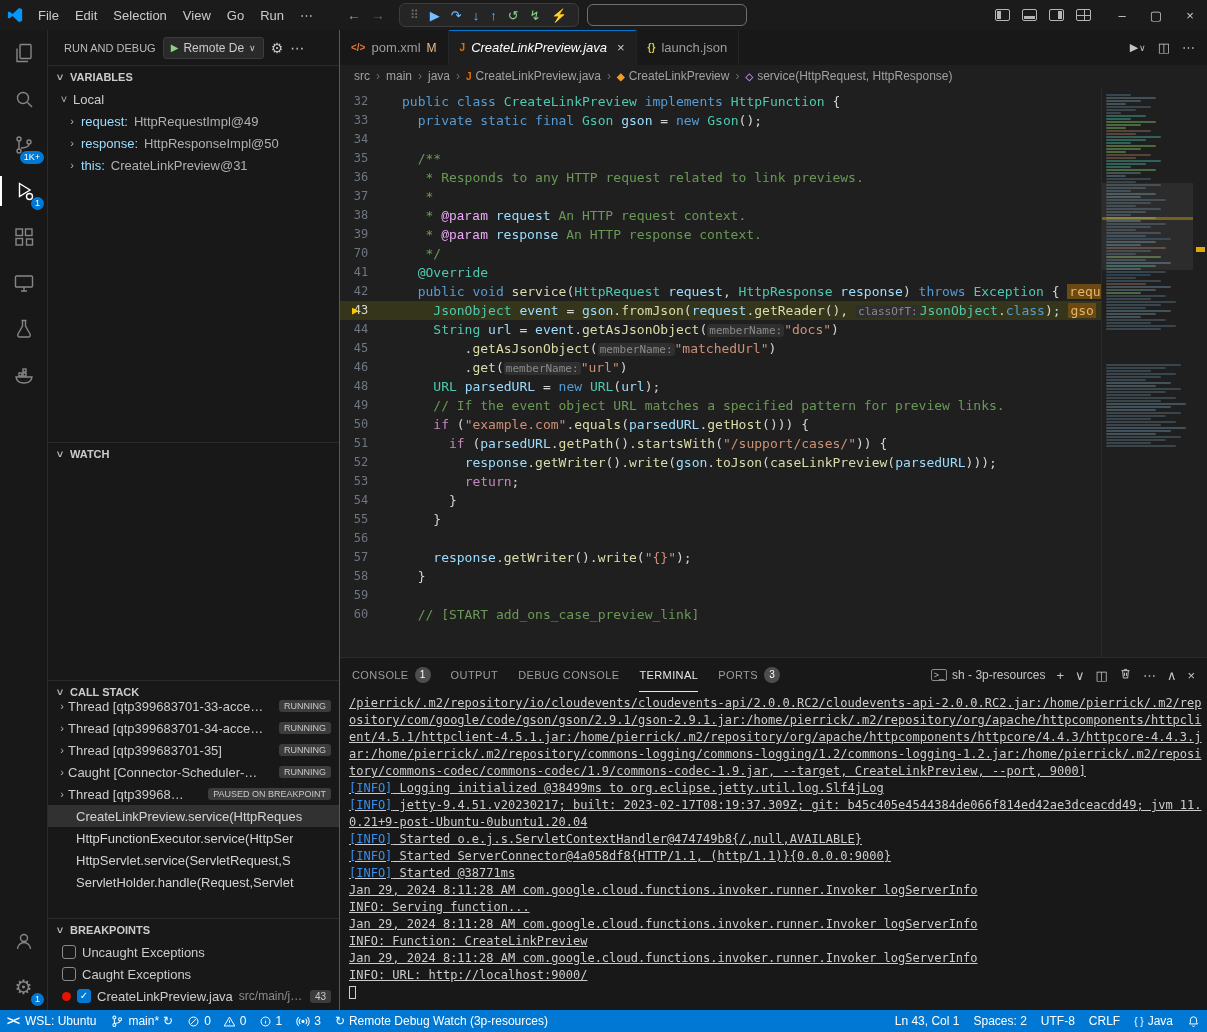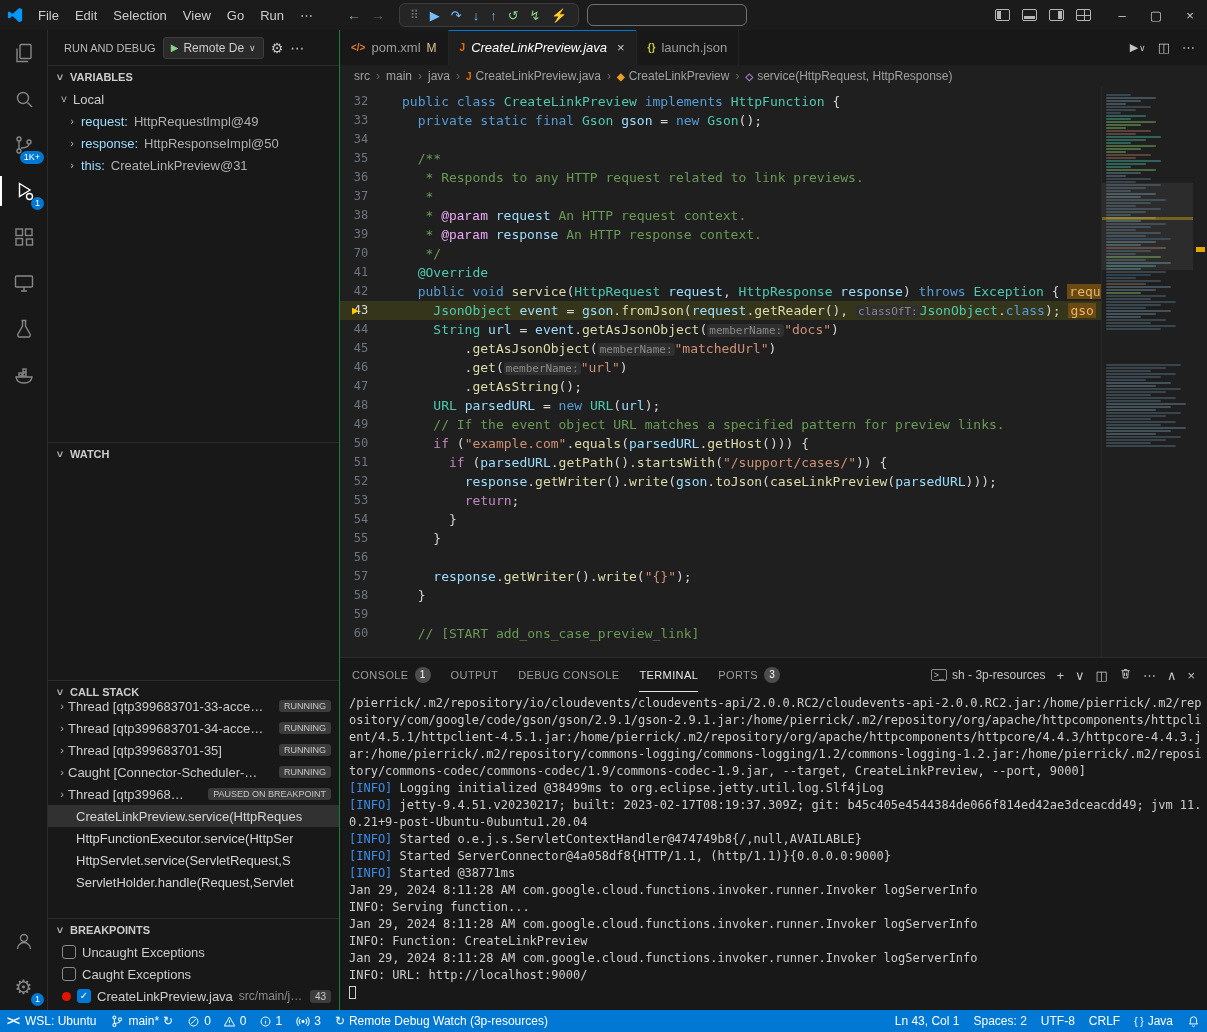--- a/index.html
+++ b/index.html
@@ -133,21 +133,21 @@
   .ptab { display:flex; gap:6px; align-items:center; cursor:pointer; height:100%; border-bottom:1px solid transparent; }
   .ptab.active { color:#e7e7e7; border-bottom-color:#e7e7e7; }
   .pbadge { background:#4d4d4d; color:#ffffff; border-radius:50%; width:16px; height:16px; font-size:10px;
     display:flex; align-items:center; justify-content:center; letter-spacing:0; }
   .panel-right { display:flex; align-items:center; gap:11px; color:#c5c5c5; font-size:12px; }
   .term-name { display:flex; align-items:center; gap:5px; cursor:pointer; }
   .term-prompt-ic { font-size:9px; border:1px solid #8a8a8a; border-radius:2px; padding:0 2px; color:#bbb; }
   .p-ic { cursor:pointer; font-size:13px; }
   .terminal { flex:1; overflow:hidden; padding:3px 0 0 9px; font-family:"DejaVu Sans Mono",monospace;
     font-size:12px; line-height:17px; color:#cccccc; }
-  .term-line { white-space:pre; }
+  .term-line { white-space:pre;text-decoration:underline; }
   .t-info { color:#3b8eea; }
   .cursor { display:inline-block; width:7px; height:13px; border:1px solid #cfcfcf; vertical-align:middle; }
 
   
   .statusbar { height:22px; flex:none; background:#0078d4; color:#ffffff; display:flex;
     justify-content:space-between; align-items:center; font-size:12px; }
   .sb-left, .sb-right { display:flex; align-items:center; height:100%; }
   .sb-item { display:flex; align-items:center; gap:4px; padding:0 7px; height:100%; cursor:pointer; white-space:nowrap; }
   .sb-item svg { stroke:#ffffff; fill:none; stroke-width:1.2; display:block; }
   .remote-glyph { font-weight:bold; letter-spacing:-1px; margin-right:2px; }
@@ -474,21 +474,20 @@
             <div class="code-line"><span class="gutter"><span class="ln">37</span></span><span class="lc"><span class="tk-txt">  </span><span class="tk-cmt"> *</span></span></div>
             <div class="code-line"><span class="gutter"><span class="ln">38</span></span><span class="lc"><span class="tk-txt">  </span><span class="tk-cmt"> * </span><span class="tk-doc">@param</span><span class="tk-cmt"> </span><span class="tk-docv">request</span><span class="tk-cmt"> An HTTP request context.</span></span></div>
             <div class="code-line"><span class="gutter"><span class="ln">39</span></span><span class="lc"><span class="tk-txt">  </span><span class="tk-cmt"> * </span><span class="tk-doc">@param</span><span class="tk-cmt"> </span><span class="tk-docv">response</span><span class="tk-cmt"> An HTTP response context.</span></span></div>
             <div class="code-line"><span class="gutter"><span class="ln">70</span></span><span class="lc"><span class="tk-txt">  </span><span class="tk-cmt"> */</span></span></div>
             <div class="code-line"><span class="gutter"><span class="ln">41</span></span><span class="lc"><span class="tk-txt">  </span><span class="tk-anno">@Override</span></span></div>
             <div class="code-line"><span class="gutter"><span class="ln">42</span></span><span class="lc"><span class="tk-txt">  </span><span class="tk-kw">public void </span><span class="tk-fn">service</span><span class="tk-txt">(</span><span class="tk-type">HttpRequest</span><span class="tk-txt"> </span><span class="tk-var">request</span><span class="tk-txt">, </span><span class="tk-type">HttpResponse</span><span class="tk-txt"> </span><span class="tk-var">response</span><span class="tk-txt">) </span><span class="tk-kw">throws</span><span class="tk-txt"> </span><span class="tk-type">Exception</span><span class="tk-txt"> { </span><span class="tk-chip">requ</span></span></div>
             <div class="code-line current"><span class="gutter"><span class="exec-arrow">▶</span><span class="ln">43</span></span><span class="lc"><span class="tk-txt">    </span><span class="tk-type">JsonObject</span><span class="tk-txt"> </span><span class="tk-var">event</span><span class="tk-txt"> = </span><span class="tk-var">gson</span><span class="tk-txt">.</span><span class="tk-fn">fromJson</span><span class="tk-txt">(</span><span class="tk-var">request</span><span class="tk-txt">.</span><span class="tk-fn">getReader</span><span class="tk-txt">(), </span><span class="tk-inlay">classOfT:</span><span class="tk-type">JsonObject</span><span class="tk-txt">.</span><span class="tk-kw">class</span><span class="tk-txt">); </span><span class="tk-chip">gso</span></span></div>
             <div class="code-line"><span class="gutter"><span class="ln">44</span></span><span class="lc"><span class="tk-txt">    </span><span class="tk-type">String</span><span class="tk-txt"> </span><span class="tk-var">url</span><span class="tk-txt"> = </span><span class="tk-var">event</span><span class="tk-txt">.</span><span class="tk-fn">getAsJsonObject</span><span class="tk-txt">(</span><span class="tk-inlay">memberName:</span><span class="tk-str">"docs"</span><span class="tk-txt">)</span></span></div>
             <div class="code-line"><span class="gutter"><span class="ln">45</span></span><span class="lc"><span class="tk-txt">        .</span><span class="tk-fn">getAsJsonObject</span><span class="tk-txt">(</span><span class="tk-inlay">memberName:</span><span class="tk-str">"matchedUrl"</span><span class="tk-txt">)</span></span></div>
             <div class="code-line"><span class="gutter"><span class="ln">46</span></span><span class="lc"><span class="tk-txt">        .</span><span class="tk-fn">get</span><span class="tk-txt">(</span><span class="tk-inlay">memberName:</span><span class="tk-str">"url"</span><span class="tk-txt">)</span></span></div>
-            <div class="code-line"><span class="gutter"><span class="ln">47</span></span><span class="lc"><span class="tk-txt">        .</span><span class="tk-fn">getAsString</span><span class="tk-txt">();</span></span></div>
             <div class="code-line"><span class="gutter"><span class="ln">48</span></span><span class="lc"><span class="tk-txt">    </span><span class="tk-type">URL</span><span class="tk-txt"> </span><span class="tk-var">parsedURL</span><span class="tk-txt"> = </span><span class="tk-kw">new</span><span class="tk-txt"> </span><span class="tk-type">URL</span><span class="tk-txt">(</span><span class="tk-var">url</span><span class="tk-txt">);</span></span></div>
             <div class="code-line"><span class="gutter"><span class="ln">49</span></span><span class="lc"><span class="tk-txt">    </span><span class="tk-cmt">// If the event object URL matches a specified pattern for preview links.</span></span></div>
             <div class="code-line"><span class="gutter"><span class="ln">50</span></span><span class="lc"><span class="tk-txt">    </span><span class="tk-ctrl">if</span><span class="tk-txt"> (</span><span class="tk-str">"example.com"</span><span class="tk-txt">.</span><span class="tk-fn">equals</span><span class="tk-txt">(</span><span class="tk-var">parsedURL</span><span class="tk-txt">.</span><span class="tk-fn">getHost</span><span class="tk-txt">())) {</span></span></div>
             <div class="code-line"><span class="gutter"><span class="ln">51</span></span><span class="lc"><span class="tk-txt">      </span><span class="tk-ctrl">if</span><span class="tk-txt"> (</span><span class="tk-var">parsedURL</span><span class="tk-txt">.</span><span class="tk-fn">getPath</span><span class="tk-txt">().</span><span class="tk-fn">startsWith</span><span class="tk-txt">(</span><span class="tk-str">"/support/cases/"</span><span class="tk-txt">)) {</span></span></div>
             <div class="code-line"><span class="gutter"><span class="ln">52</span></span><span class="lc"><span class="tk-txt">        </span><span class="tk-var">response</span><span class="tk-txt">.</span><span class="tk-fn">getWriter</span><span class="tk-txt">().</span><span class="tk-fn">write</span><span class="tk-txt">(</span><span class="tk-var">gson</span><span class="tk-txt">.</span><span class="tk-fn">toJson</span><span class="tk-txt">(</span><span class="tk-fn">caseLinkPreview</span><span class="tk-txt">(</span><span class="tk-var">parsedURL</span><span class="tk-txt">)));</span></span></div>
             <div class="code-line"><span class="gutter"><span class="ln">53</span></span><span class="lc"><span class="tk-txt">        </span><span class="tk-ctrl">return</span><span class="tk-txt">;</span></span></div>
             <div class="code-line"><span class="gutter"><span class="ln">54</span></span><span class="lc"><span class="tk-txt">      }</span></span></div>
             <div class="code-line"><span class="gutter"><span class="ln">55</span></span><span class="lc"><span class="tk-txt">    }</span></span></div>
             <div class="code-line"><span class="gutter"><span class="ln">56</span></span><span class="lc"></span></div>
             <div class="code-line"><span class="gutter"><span class="ln">57</span></span><span class="lc"><span class="tk-txt">    </span><span class="tk-var">response</span><span class="tk-txt">.</span><span class="tk-fn">getWriter</span><span class="tk-txt">().</span><span class="tk-fn">write</span><span class="tk-txt">(</span><span class="tk-str">"{}"</span><span class="tk-txt">);</span></span></div>

